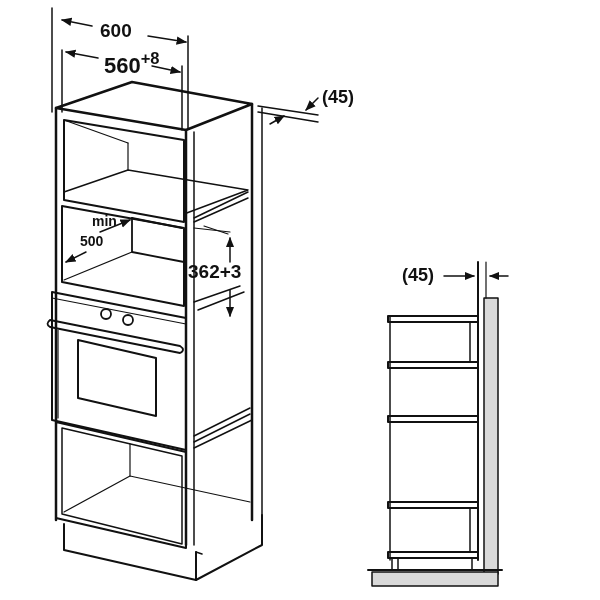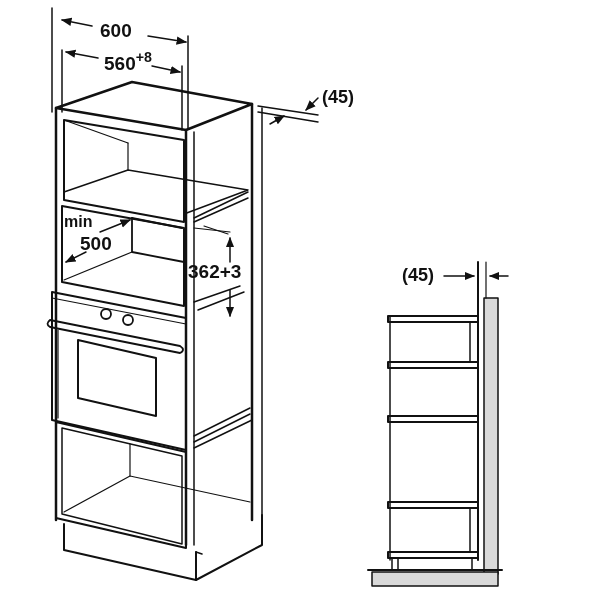--- a/index.html
+++ b/index.html
@@ -122,30 +122,30 @@
         <line x1="444" y1="276" x2="474" y2="276" stroke-width="1.5" marker-end="url(#arr)"></line>
         <line x1="508" y1="276" x2="490" y2="276" stroke-width="1.5" marker-end="url(#arr)"></line>
       </g>
     </g>
   </svg>
 
   
   <div class="lbl" style="left:100px; top:21px; font-size:19px;">
     <span>600</span>
   </div>
-  <div class="lbl" style="left:104px; top:50px; font-size:19px;">
+  <div class="lbl" style="left:104px; top:50px; font-size:22px;">
     <span>560</span><sup>+8</sup>
   </div>
   <div class="lbl" style="left:322px; top:88px; font-size:18px;">
     <span>(45)</span>
   </div>
-  <div class="lbl" style="left:64px; top:214px; font-size:16px;">
+  <div class="lbl" style="left:92px; top:214px; font-size:14px;">
     <span>min</span>
   </div>
-  <div class="lbl" style="left:80px; top:234px; font-size:19px;">
+  <div class="lbl" style="left:80px; top:234px; font-size:14px;">
     <span>500</span>
   </div>
   <div class="lbl" style="left:188px; top:262px; font-size:19px;">
     <span>362</span><span>+3</span>
   </div>
   <div class="lbl" style="left:402px; top:266px; font-size:18px;">
     <span>(45)</span>
   </div>
 </div>
 

